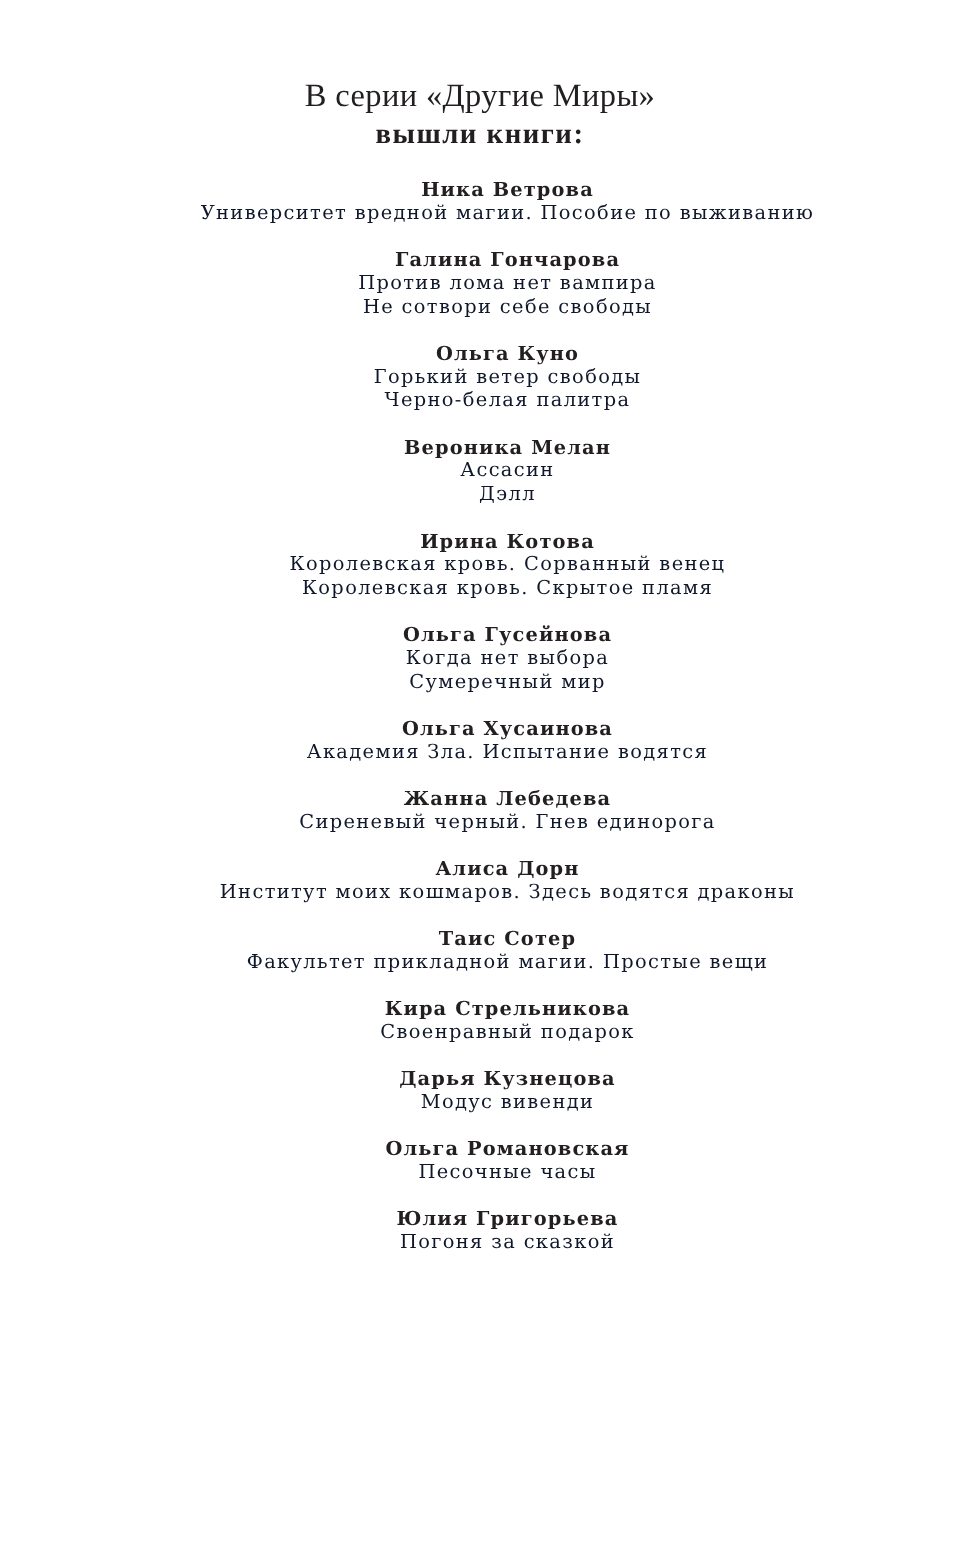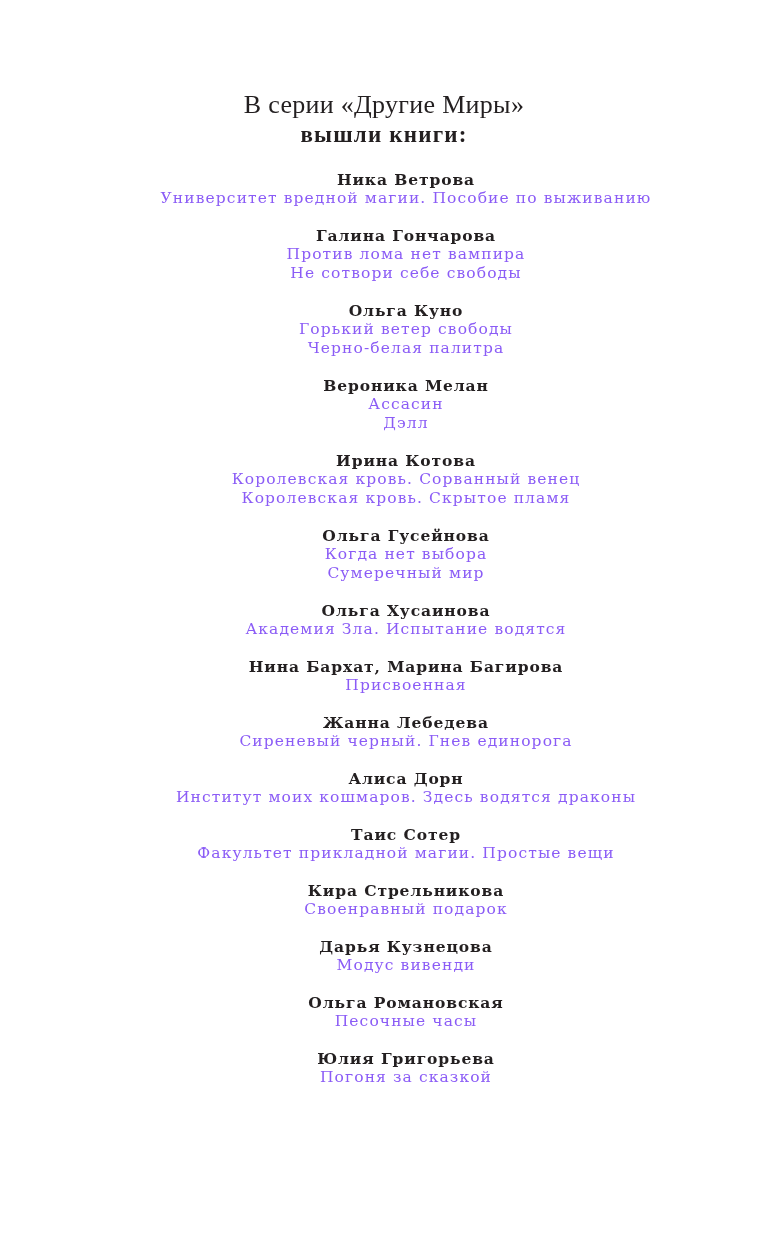--- a/index.html
+++ b/index.html
@@ -16,21 +16,21 @@
       color: #231f20;
     }
     .page {
       position: absolute;
       left: 0;
       top: 0;
       width: 768px;
       text-align: center;
     }
     .header {
-      margin-top: 90px;
+      margin-top: 62px;
     }
     .title {
       font-family: "Liberation Serif", "DejaVu Serif", serif;
       font-size: 26px;
       line-height: 30px;
       font-weight: normal;
       letter-spacing: 0.3px;
       margin: 0;
     }
     .subtitle {
@@ -56,21 +56,21 @@
       letter-spacing: 0.9px;
       white-space: nowrap;
     }
     .book {
       font-family: "DejaVu Serif", serif;
       font-weight: normal;
       font-size: 15.5px;
       line-height: 19px;
       letter-spacing: 1.1px;
       white-space: nowrap;
-      color: #8b5cf6;
+      color: #0f172a;
     }
   </style>
 </head>
 <body>
 
 <div class="page">
   <div class="header">
     <div class="title">В серии «Другие Миры»</div>
     <div class="subtitle">вышли книги:</div>
   </div>
@@ -103,24 +103,20 @@
     <div class="entry">
       <div class="author">Ольга Гусейнова</div>
       <div class="book">Когда нет выбора</div>
       <div class="book">Сумеречный мир</div>
     </div>
     <div class="entry">
       <div class="author">Ольга Хусаинова</div>
       <div class="book">Академия Зла. Испытание водятся</div>
     </div>
     <div class="entry">
-      <div class="author">Нина Бархат, Марина Багирова</div>
-      <div class="book">Присвоенная</div>
-    </div>
-    <div class="entry">
       <div class="author">Жанна Лебедева</div>
       <div class="book">Сиреневый черный. Гнев единорога</div>
     </div>
     <div class="entry">
       <div class="author">Алиса Дорн</div>
       <div class="book">Институт моих кошмаров. Здесь водятся драконы</div>
     </div>
     <div class="entry">
       <div class="author">Таис Сотер</div>
       <div class="book">Факультет прикладной магии. Простые вещи</div>

